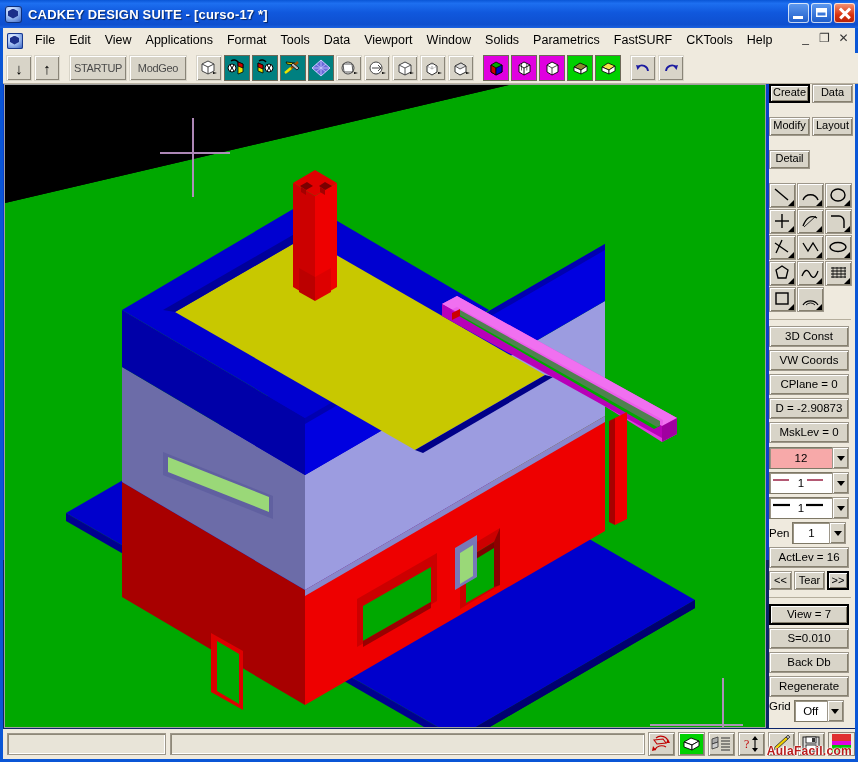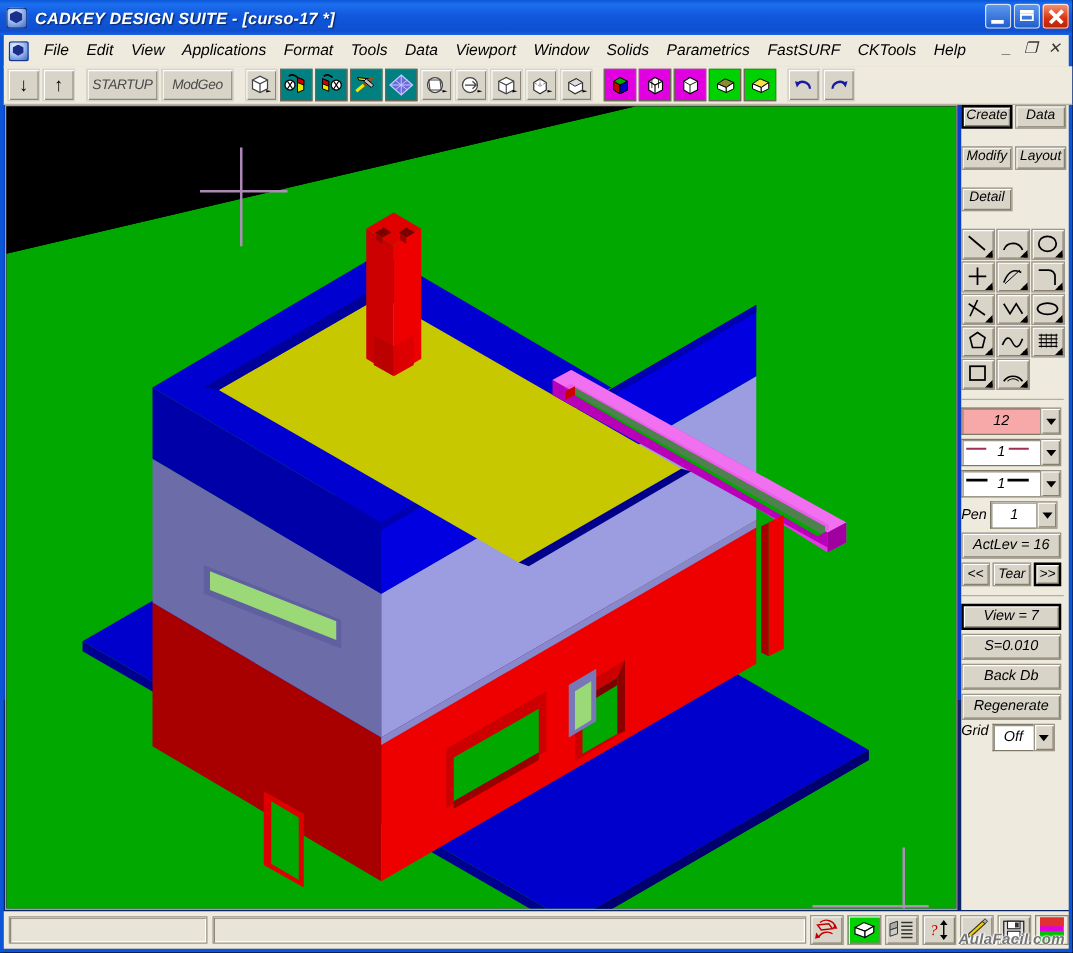--- a/index.html
+++ b/index.html
@@ -2,21 +2,21 @@
 <html><head>
 <meta charset="utf-8">
 <style>
   html,body{margin:0;padding:0;}
   body{
     width:858px;height:762px;overflow:hidden;
     font-family:"Liberation Sans",sans-serif;
     background:#0a246a;
     -webkit-font-smoothing:none;
   }
-  #app{position:relative;width:858px;height:560px;background:#0a3fc8;font-style:italic;}
+  #app{position:relative;width:858px;height:560px;background:#0a3fc8;}
 
   
   .titlebar{
     position:absolute;left:0;top:0;width:858px;height:28px;
     background:linear-gradient(to bottom,#0a56d6 0%,#1d6ff0 12%,#1058dd 45%,#0e4fcf 88%,#1b62e0 100%);
     display:flex;align-items:center;
   }
   .tb-icon{
     width:17px;height:17px;margin-left:5px;margin-right:6px;
     border-radius:3px;flex:0 0 auto;position:relative;
@@ -167,21 +167,21 @@
     display:flex;align-items:center;padding-left:4px;
   }
   .sbtn{
     width:27px;height:24px;background:#d8d4c8;border:1px solid #9d978a;
     box-shadow:inset 1px 1px 0 #fff, inset -1px -1px 0 #86806f;
     margin-left:3px;position:relative;box-sizing:border-box;cursor:default;flex:0 0 auto;
   }
   .sbtn.green{background:#00d100;}
   .watermark{
     position:absolute;right:3px;bottom:1px;font-size:12px;font-weight:bold;
-    color:#737373;letter-spacing:.3px;text-shadow:0 0 2px #fff,1px 0 1px #fff,-1px 0 1px #fff;
+    color:#b91c1c;letter-spacing:.3px;text-shadow:0 0 2px #fff,1px 0 1px #fff,-1px 0 1px #fff;
     pointer-events:none;white-space:nowrap;
   }
   .outerframe{
     position:absolute;left:0;top:28px;width:858px;height:734px;
     border:3px solid #0a56d6;border-top:none;box-sizing:border-box;pointer-events:none;
   }
 </style>
 </head>
 <body>
 
@@ -587,20 +587,27 @@
               <path d="M6 16 A6 6 0 0 1 15 16" stroke="#000" stroke-width=".9" fill="none"></path>
             </svg>
           <span class="cor"></span>
         </div>
         <div style="width:27px;height:25px;"></div>
       </div>
     </div>
 
     <div class="divline"></div>
 
+    <div class="sect" style="margin-top:4px;">
+      <div class="wbtn">3D Const</div>
+      <div class="wbtn">VW Coords</div>
+      <div class="wbtn">CPlane = 0</div>
+      <div class="wbtn">D = -2.90873</div>
+      <div class="wbtn">MskLev = 0</div>
+    </div>
 
     <div style="margin-top:4px;">
       <div class="combo">
         <div class="fld pinkfill">12</div>
         <div class="drop">
             <span class="caret"></span>
           </div>
       </div>
 
       <div class="combo">

